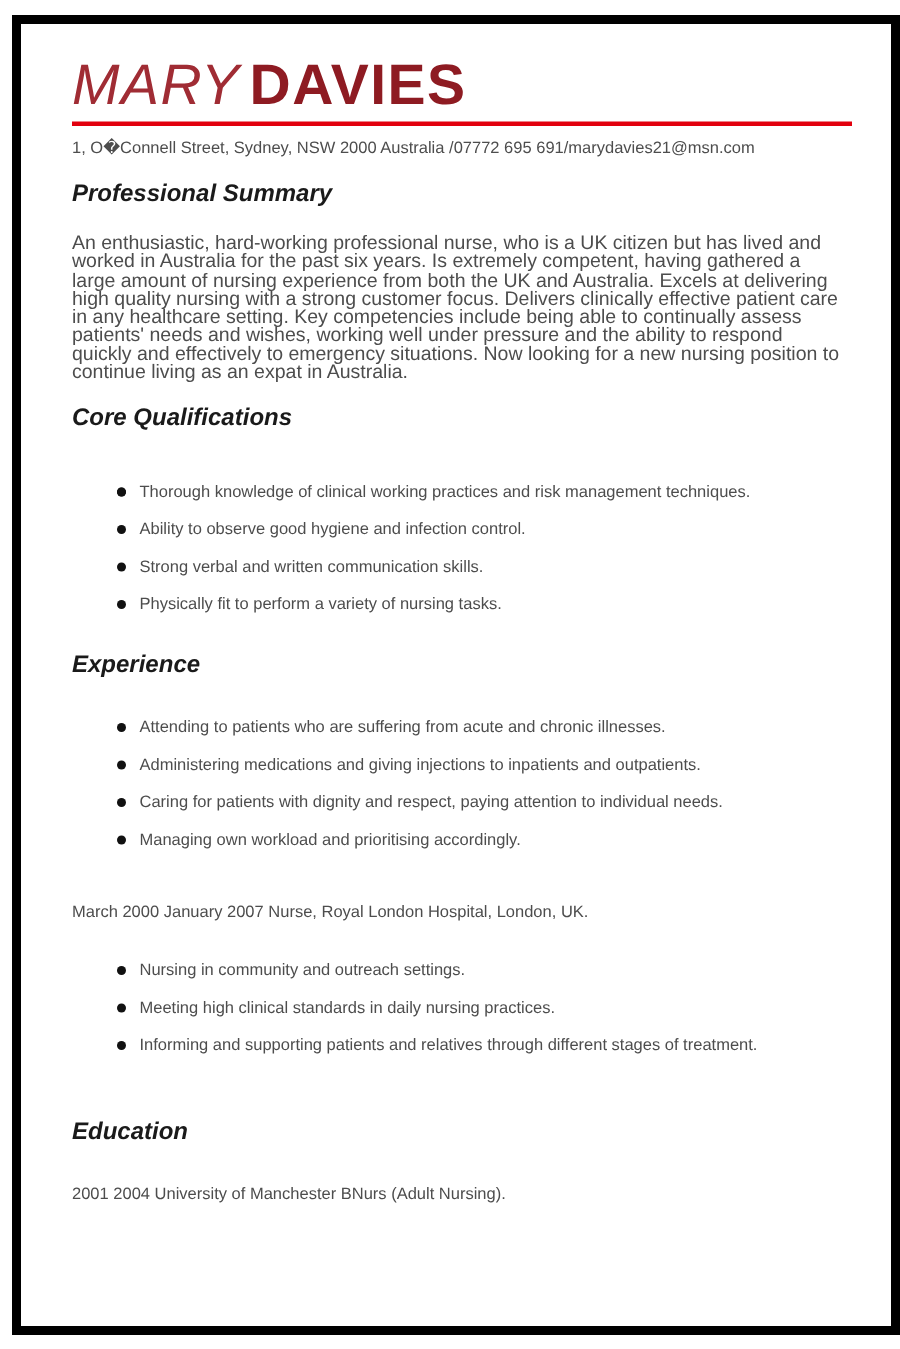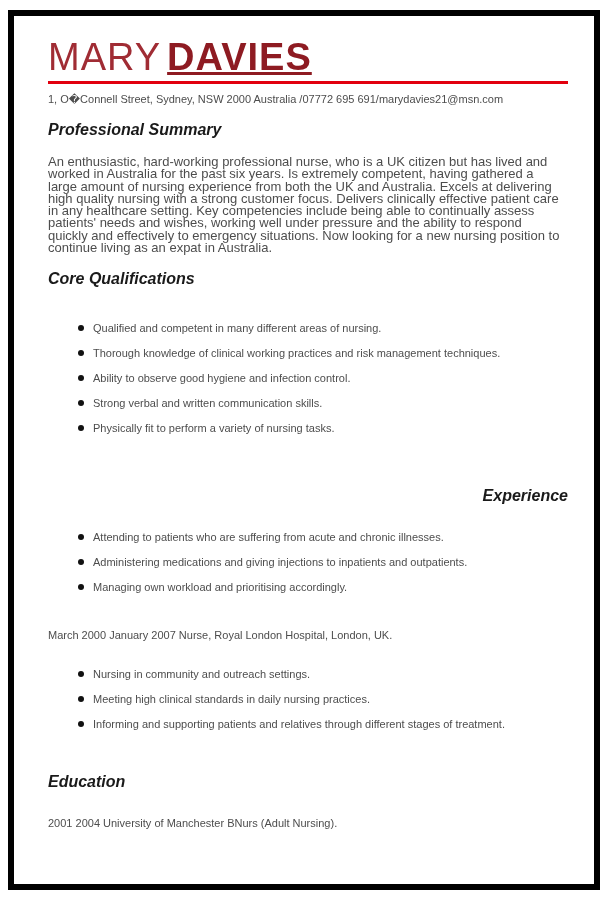--- a/index.html
+++ b/index.html
@@ -22,22 +22,22 @@
   h1.name {
     margin-top: 22px;
     font-size: 38px;
     line-height: 38px;
     letter-spacing: 1px;
     font-weight: normal;
     border-bottom: 3px solid #e2000e;
     padding-bottom: 5px;
     white-space: nowrap;
   }
-  .name-first { color: #a02c34; font-weight: 400; }
-  .name-last  { color: #8e1b22; font-weight: 700; margin-left: 6px; text-decoration: underline; }
+  .name-first { color: #a02c34; font-weight: 400; font-style: italic; }
+  .name-last  { color: #8e1b22; font-weight: 700; margin-left: 6px; }
   .contact {
     margin-top: 9px;
     font-size: 11px;
     line-height: 13px;
     color: #4d4d4d;
   }
   h2.section {
     margin-top: 14px;
     font-size: 16px;
     line-height: 19px;
@@ -67,21 +67,21 @@
     margin-bottom: 13px;
   }
   .dot {
     position: absolute;
     left: 0; top: 3px;
     width: 6px; height: 6px;
     border-radius: 50%;
     background: #111111;
     display: inline-block;
   }
-  h2.exp-heading { margin-top: 52px; text-align: right; }
+  h2.exp-heading { margin-top: 25px; }
   .job-line {
     margin-top: 20px;
     font-size: 11px;
     line-height: 13px;
     color: #4d4d4d;
   }
   ul.job-bullets { margin-top: 26px; }
   .job-line.second { margin-top: 36px; }
   h2.edu-heading { margin-top: 42px; }
   .edu-line {
@@ -99,32 +99,33 @@
 
     <h1 class="name"><span class="name-first">MARY</span><span class="name-last">DAVIES</span></h1>
 
     <div class="contact">1, O�Connell Street, Sydney, NSW 2000 Australia /07772 695 691/marydavies21@msn.com</div>
 
     <h2 class="section">Professional Summary</h2>
     <p class="body-text">An enthusiastic, hard-working professional nurse, who is a UK citizen but has lived and worked in Australia for the past six years. Is extremely competent, having gathered a large amount of nursing experience from both the UK and Australia. Excels at delivering high quality nursing with a strong customer focus. Delivers clinically effective patient care in any healthcare setting. Key competencies include being able to continually assess patients' needs and wishes, working well under pressure and the ability to respond quickly and effectively to emergency situations. Now looking for a new nursing position to continue living as an expat in Australia.</p>
 
     <h2 class="section qual-heading">Core Qualifications</h2>
     <ul class="bullets">
-      <li><span class="dot"></span><span>Qualified and competent in many different areas of nursing.</span></li>
+      <li><span class="dot"></span></li>
       <li><span class="dot"></span><span>Thorough knowledge of clinical working practices and risk management techniques.</span></li>
       <li><span class="dot"></span><span>Ability to observe good hygiene and infection control.</span></li>
       <li><span class="dot"></span><span>Strong verbal and written communication skills.</span></li>
       <li><span class="dot"></span><span>Physically fit to perform a variety of nursing tasks.</span></li>
     </ul>
 
     <h2 class="section exp-heading">Experience</h2>
 
     <ul class="bullets job-bullets">
       <li><span class="dot"></span><span>Attending to patients who are suffering from acute and chronic illnesses.</span></li>
       <li><span class="dot"></span><span>Administering medications and giving injections to inpatients and outpatients.</span></li>
+      <li><span class="dot"></span><span>Caring for patients with dignity and respect, paying attention to individual needs.</span></li>
       <li><span class="dot"></span><span>Managing own workload and prioritising accordingly.</span></li>
     </ul>
 
     <div class="job-line second">March 2000 January 2007 Nurse, Royal London Hospital, London, UK.</div>
     <ul class="bullets job-bullets">
       <li><span class="dot"></span><span>Nursing in community and outreach settings.</span></li>
       <li><span class="dot"></span><span>Meeting high clinical standards in daily nursing practices.</span></li>
       <li><span class="dot"></span><span>Informing and supporting patients and relatives through different stages of treatment.</span></li>
     </ul>
 

